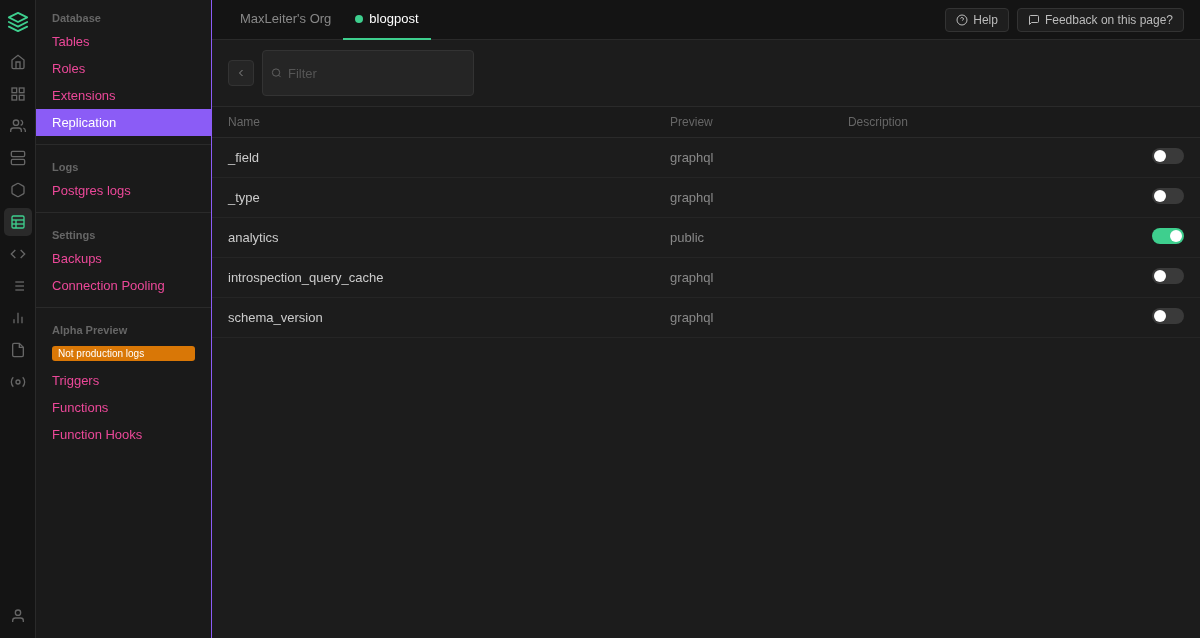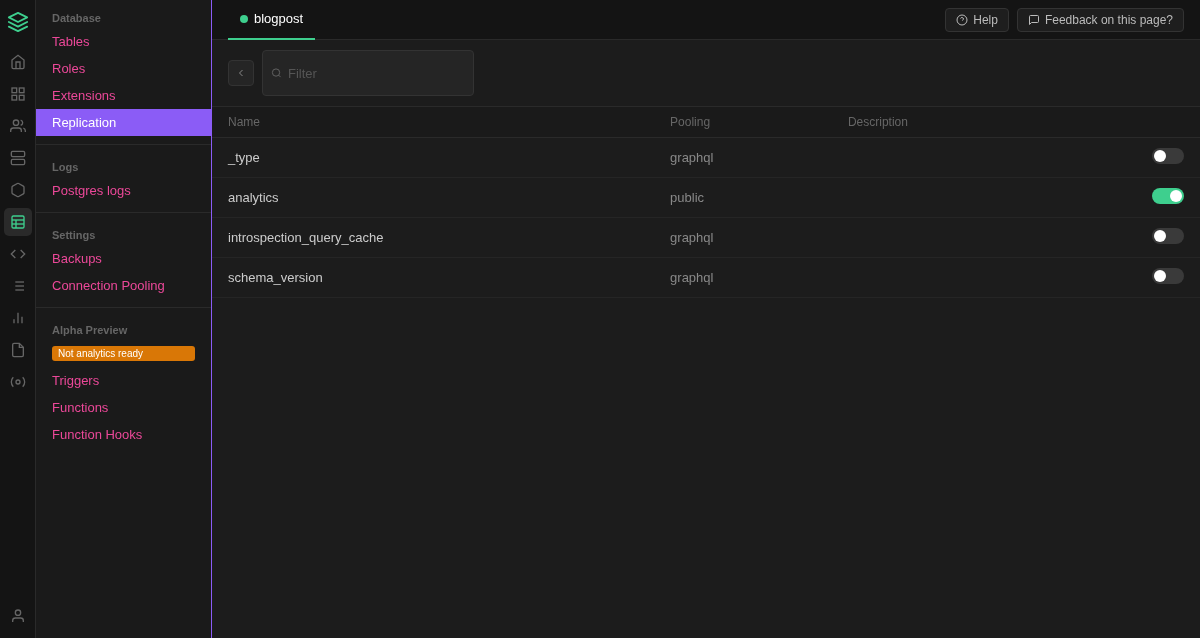--- a/index.html
+++ b/index.html
@@ -386,30 +386,33 @@
   <div class="sidebar-section-label">Logs</div>
   <div class="sidebar-item">Postgres logs</div>
 
   <div class="sidebar-divider"></div>
   <div class="sidebar-section-label">Settings</div>
   <div class="sidebar-item">Backups</div>
   <div class="sidebar-item">Connection Pooling</div>
 
   <div class="sidebar-divider"></div>
   <div class="sidebar-section-label">Alpha Preview</div>
-  <div class="alpha-badge">Not analytics ready</div>
+  <div class="alpha-badge">Not production logs</div>
   <div class="sidebar-item">Triggers</div>
   <div class="sidebar-item">Functions</div>
   <div class="sidebar-item">Function Hooks</div>
 </div>
 
 <div class="main">
 
   <div class="topbar">
     <div class="topbar-tabs">
+      <div class="topbar-tab">
+        <span>MaxLeiter's Org</span>
+      </div>
       <div class="topbar-tab active">
         <span class="topbar-dot"></span>
         <span>blogpost</span>
       </div>
     </div>
     <div class="topbar-actions">
       <div class="topbar-btn">
         <svg width="12" height="12" viewBox="0 0 24 24" fill="none" stroke="currentColor" stroke-width="2">
             <circle cx="12" cy="12" r="10"></circle>
             <path d="M9.09 9a3 3 0 0 1 5.83 1c0 2-3 3-3 3"></path>
@@ -440,26 +443,32 @@
           </svg>
         <input type="text" placeholder="Filter" style="">
       </div>
     </div>
 
     <div class="data-table">
       <table>
         <thead>
           <tr>
             <th>Name</th>
-            <th>Pooling</th>
+            <th>Preview</th>
             <th>Description</th>
             <th></th>
           </tr>
         </thead>
         <tbody id="table-body">
+        <tr>
+              <td>_field</td>
+              <td class="schema">graphql</td>
+              <td></td>
+              <td class="toggle-cell"><div class="toggle off"></div></td>
+            </tr>
             <tr>
               <td>_type</td>
               <td class="schema">graphql</td>
               <td></td>
               <td class="toggle-cell"><div class="toggle off"></div></td>
             </tr>
             <tr>
               <td>analytics</td>
               <td class="schema">public</td>
               <td></td>

